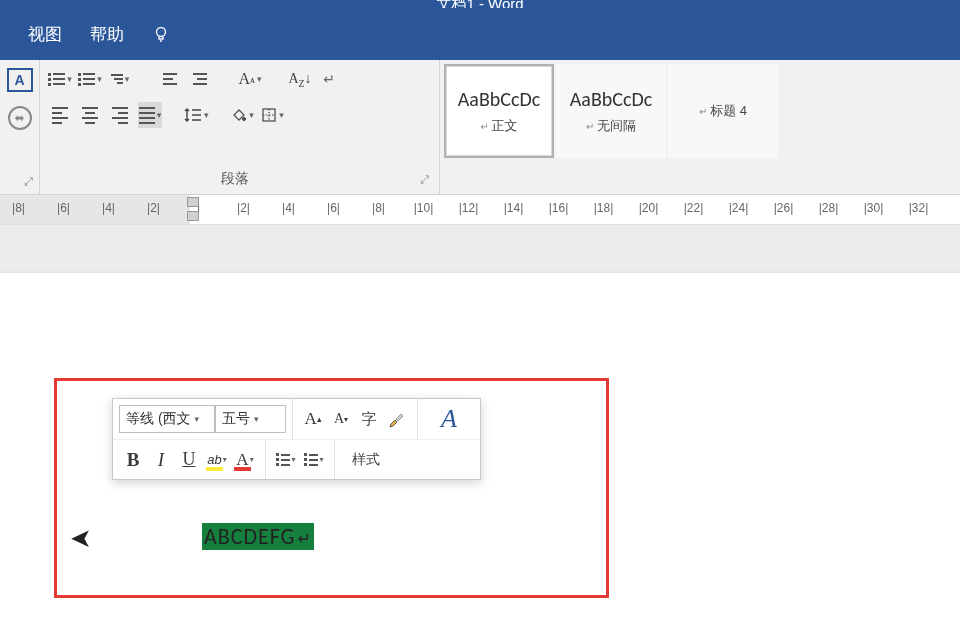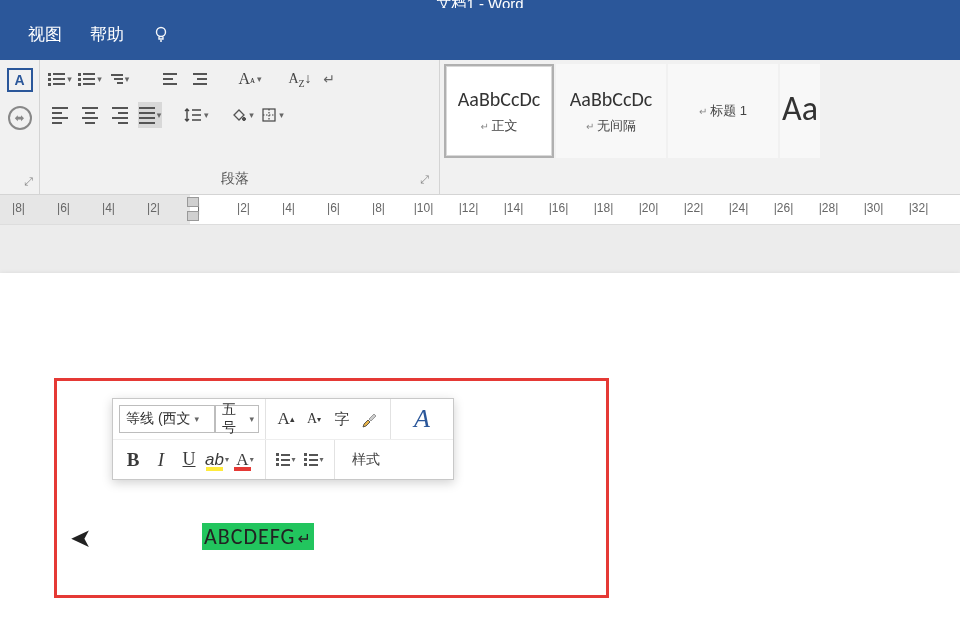--- a/index.html
+++ b/index.html
@@ -68,21 +68,21 @@
   .mb.uline { text-decoration: underline; font-family: "Times New Roman", serif; font-size: 18px; }
   .hl-swatch { position: relative; }
   .hl-swatch::after { content: ""; position: absolute; left: 3px; right: 8px; bottom: 3px; height: 4px; background: #ffeb3b; }
   .fc-swatch { position: relative; }
   .fc-swatch::after { content: ""; position: absolute; left: 3px; right: 8px; bottom: 3px; height: 4px; background: #e53935; }
   .styles-btn { width: 50px; display:flex; flex-direction:column; align-items:center; justify-content:center; cursor:pointer; font-size: 14px; color:#444; }
   .styles-btn .swash { font-family: "Times New Roman", serif; font-size: 26px; color: #2b579a; font-style: italic; line-height: 0.8; }
 
   
   .cursor-arrow { position: absolute; left: 70px; top: 250px; font-size: 26px; color: #222; transform: scaleX(-1); }
-  .sel-text { position: absolute; left: 202px; top: 250px; font-family: Calibri, sans-serif; font-size: 22px; color: #222; background: #22c55e; padding: 0 2px; letter-spacing: 1px; }
+  .sel-text { position: absolute; left: 202px; top: 250px; font-family: Calibri, sans-serif; font-size: 22px; color: #222; background: #15803d; padding: 0 2px; letter-spacing: 1px; }
   .sel-text .pilcrow { font-size: 16px; vertical-align: middle; margin-left: 2px; }
 
   svg { display: block; }
   .bulb svg, .ribbon-btn svg, .mb svg { stroke: currentColor; }
   .list-ico { display:inline-flex; flex-direction:column; gap:2px; }
   .list-ico span { display:flex; align-items:center; gap:2px; }
   .list-ico .dot { width:3px; height:3px; background:#555; }
   .list-ico .ln { width:12px; height:2px; background:#555; }
   .align-ico { display:inline-flex; flex-direction:column; gap:3px; }
   .align-ico span { height:2px; background:#555; }
@@ -257,24 +257,21 @@
   <div class="styles-gallery">
     <div class="style-item selected">
       <div class="preview">AaBbCcDc</div>
       <div class="label">正文</div>
     </div>
     <div class="style-item">
       <div class="preview">AaBbCcDc</div>
       <div class="label">无间隔</div>
     </div>
     <div class="style-item">
-      <div class="label">标题 1</div>
-    </div>
-    <div class="style-item" style="width:40px">
-      <div class="preview big">Aa</div>
+      <div class="label">标题 4</div>
     </div>
   </div>
 </div>
 
 <div class="ruler">
   <div class="ruler-margin" style="width:190px"></div>
   <div class="ruler-inner" id="ruler-ticks"><span class="ruler-num">|8|</span><span style="display: inline-block; width: 8px;"></span><span class="ruler-num">|6|</span><span style="display: inline-block; width: 8px;"></span><span class="ruler-num">|4|</span><span style="display: inline-block; width: 8px;"></span><span class="ruler-num">|2|</span><span style="display: inline-block; width: 8px;"></span><span class="ruler-num">|</span><span style="display: inline-block; width: 8px;"></span><span class="ruler-num">|2|</span><span style="display: inline-block; width: 8px;"></span><span class="ruler-num">|4|</span><span style="display: inline-block; width: 8px;"></span><span class="ruler-num">|6|</span><span style="display: inline-block; width: 8px;"></span><span class="ruler-num">|8|</span><span style="display: inline-block; width: 8px;"></span><span class="ruler-num">|10|</span><span style="display: inline-block; width: 8px;"></span><span class="ruler-num">|12|</span><span style="display: inline-block; width: 8px;"></span><span class="ruler-num">|14|</span><span style="display: inline-block; width: 8px;"></span><span class="ruler-num">|16|</span><span style="display: inline-block; width: 8px;"></span><span class="ruler-num">|18|</span><span style="display: inline-block; width: 8px;"></span><span class="ruler-num">|20|</span><span style="display: inline-block; width: 8px;"></span><span class="ruler-num">|22|</span><span style="display: inline-block; width: 8px;"></span><span class="ruler-num">|24|</span><span style="display: inline-block; width: 8px;"></span><span class="ruler-num">|26|</span><span style="display: inline-block; width: 8px;"></span><span class="ruler-num">|28|</span><span style="display: inline-block; width: 8px;"></span><span class="ruler-num">|30|</span><span style="display: inline-block; width: 8px;"></span><span class="ruler-num">|32|</span><span style="display: inline-block; width: 8px;"></span></div>
   <div class="indent-marker" style="left:186px"></div>
 </div>
 
@@ -283,21 +280,21 @@
 
     <div class="red-box"></div>
 
     <div class="mini-tb">
       <div class="mini-row">
         <div class="mini-cell" style="gap:0">
           <div class="combo" style="width:96px">
             <span>等线 (西文</span>
               <span class="dd">▾</span>
           </div>
-          <div class="combo" style="width:44px">
+          <div class="combo" style="width:71px">
             <span>五号</span>
               <span class="dd">▾</span>
           </div>
         </div>
         <div class="mini-cell">
           <div class="mb" style="font-family:serif">A<sup style="font-size:9px">▴</sup></div>
           <div class="mb" style="font-family:serif;font-size:14px">A<sup style="font-size:8px">▾</sup></div>
           <div class="mb" style="font-size:15px">字</div>
           <div class="mb">
             <svg width="18" height="18" viewBox="0 0 18 18" fill="#e6b34a" stroke="#b8862b" stroke-width="0.8">
@@ -311,21 +308,21 @@
             <span class="swash">A</span>
           </div>
         </div>
       </div>
       <div class="mini-row" style="border-top:1px solid #eee">
         <div class="mini-cell">
           <div class="mb bold">B</div>
           <div class="mb italic">I</div>
           <div class="mb uline">U</div>
           <div class="mb hl-swatch">
-              <span style="font-style:italic;font-size:17px">ab</span>
+              <span style="font-style:italic;font-size:13px">ab</span>
               <span class="dd">▾</span>
             </div>
           <div class="mb fc-swatch">
               <span style="font-family:serif;font-size:17px">A</span>
               <span class="dd">▾</span>
             </div>
         </div>
         <div class="mini-cell">
           <div class="mb">
               <span class="list-ico">

